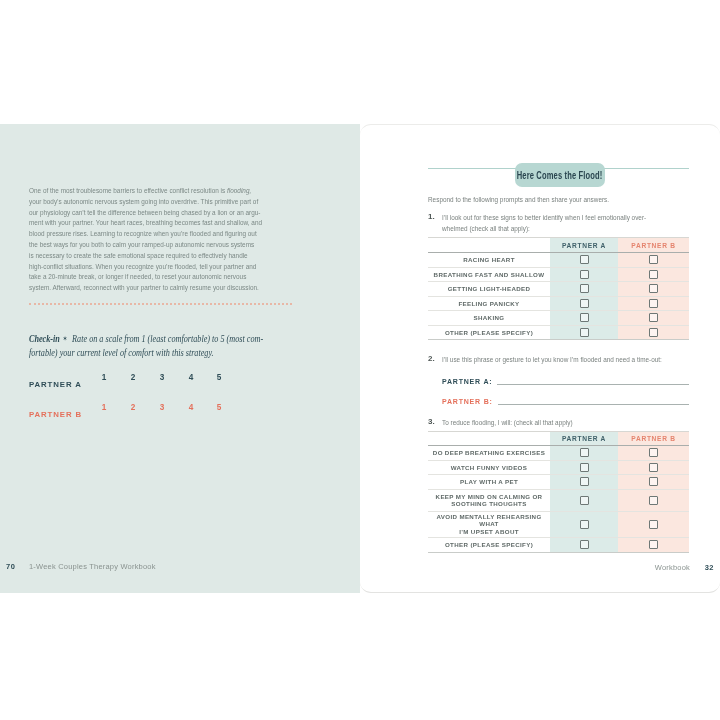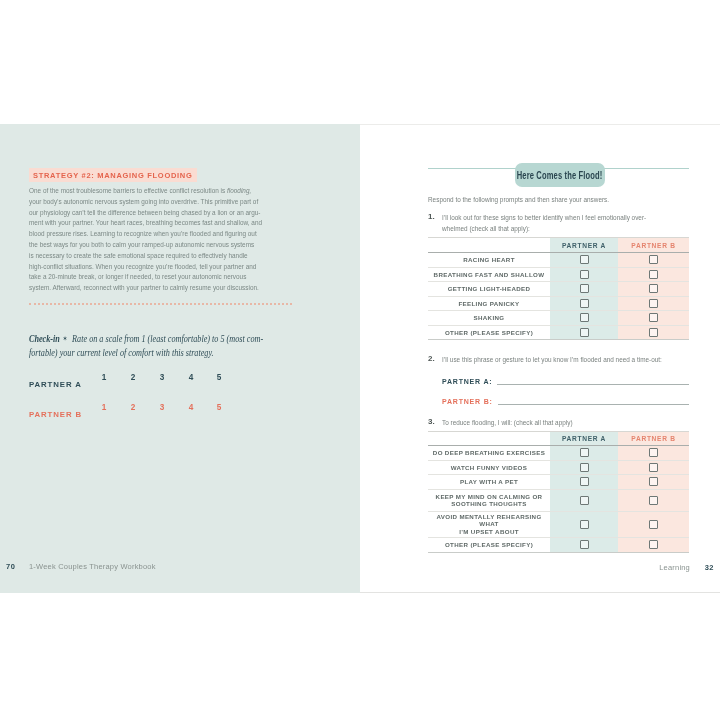--- a/index.html
+++ b/index.html
@@ -3,21 +3,21 @@
 <meta charset="utf-8">
 <style>
   html,body{margin:0;padding:0;}
   body{
     width:720px;height:720px;position:relative;background:#ffffff;
     font-family:"Liberation Sans", sans-serif;overflow:hidden;
   }
   .spread{position:absolute;top:124px;left:0;width:720px;height:469px;}
   .page{position:absolute;top:0;height:469px;box-sizing:border-box;}
   .page-left{left:0;width:360px;background:#dfe9e6;}
-  .page-right{left:360px;width:360px;background:#ffffff;border-top:1px solid #ececea;border-bottom:1px solid #e3e3e1;}
+  .page-right{left:360px;width:360px;background:#ffffff;border-top:1px solid #ececea;border-bottom:1px solid #e3e3e1;border-radius:11px;}
 
   
   .strategy-heading{
     position:absolute;left:29px;top:44px;display:inline-block;
     background:#fadcd2;color:#e4644d;font-size:7.5px;font-weight:bold;
     letter-spacing:0.7px;padding:3px 5px 2px 4px;white-space:nowrap;
   }
   .para{
     position:absolute;left:29px;top:62px;width:330px;
     font-size:8px;line-height:10.8px;color:#7b8885;
@@ -84,21 +84,20 @@
   .wi-line{flex:1;border-bottom:1px solid #a9b2b0;margin-left:5px;height:9px;}
   .fr-chapter{position:absolute;right:30px;top:438px;}
   .fr-folio{position:absolute;right:6px;top:438px;}
 </style>
 </head>
 <body>
 
 <div class="spread">
 
   <div class="page page-left">
-    <div class="strategy-heading">STRATEGY #2: MANAGING FLOODING</div>
 
     <div class="para"><span>One of the most troublesome barriers to effective conflict resolution is </span><span class="ital">flooding,</span><span>
 your body’s autonomic nervous system going into overdrive. This primitive part of
 our physiology can’t tell the difference between being chased by a lion or an argu-
 ment with your partner. Your heart races, breathing becomes fast and shallow, and
 blood pressure rises. Learning to recognize when you’re flooded and figuring out
 the best ways for you both to calm your ramped-up autonomic nervous systems
 is necessary to create the safe emotional space required to effectively handle
 high-conflict situations. When you recognize you’re flooded, tell your partner and
 take a 20-minute break, or longer if needed, to reset your autonomic nervous
@@ -284,17 +283,17 @@
         <div class="td-label">OTHER (PLEASE SPECIFY)</div>
         <div class="td-a">
             <div class="cb"></div>
           </div>
         <div class="td-b">
             <div class="cb"></div>
           </div>
       </div>
     </div>
 
-    <div class="footer fr-chapter footer-title">Learning</div>
+    <div class="footer fr-chapter footer-title">Workbook</div>
     <div class="footer fr-folio folio">32</div>
   </div>
 
 </div>
 
 </body></html>

